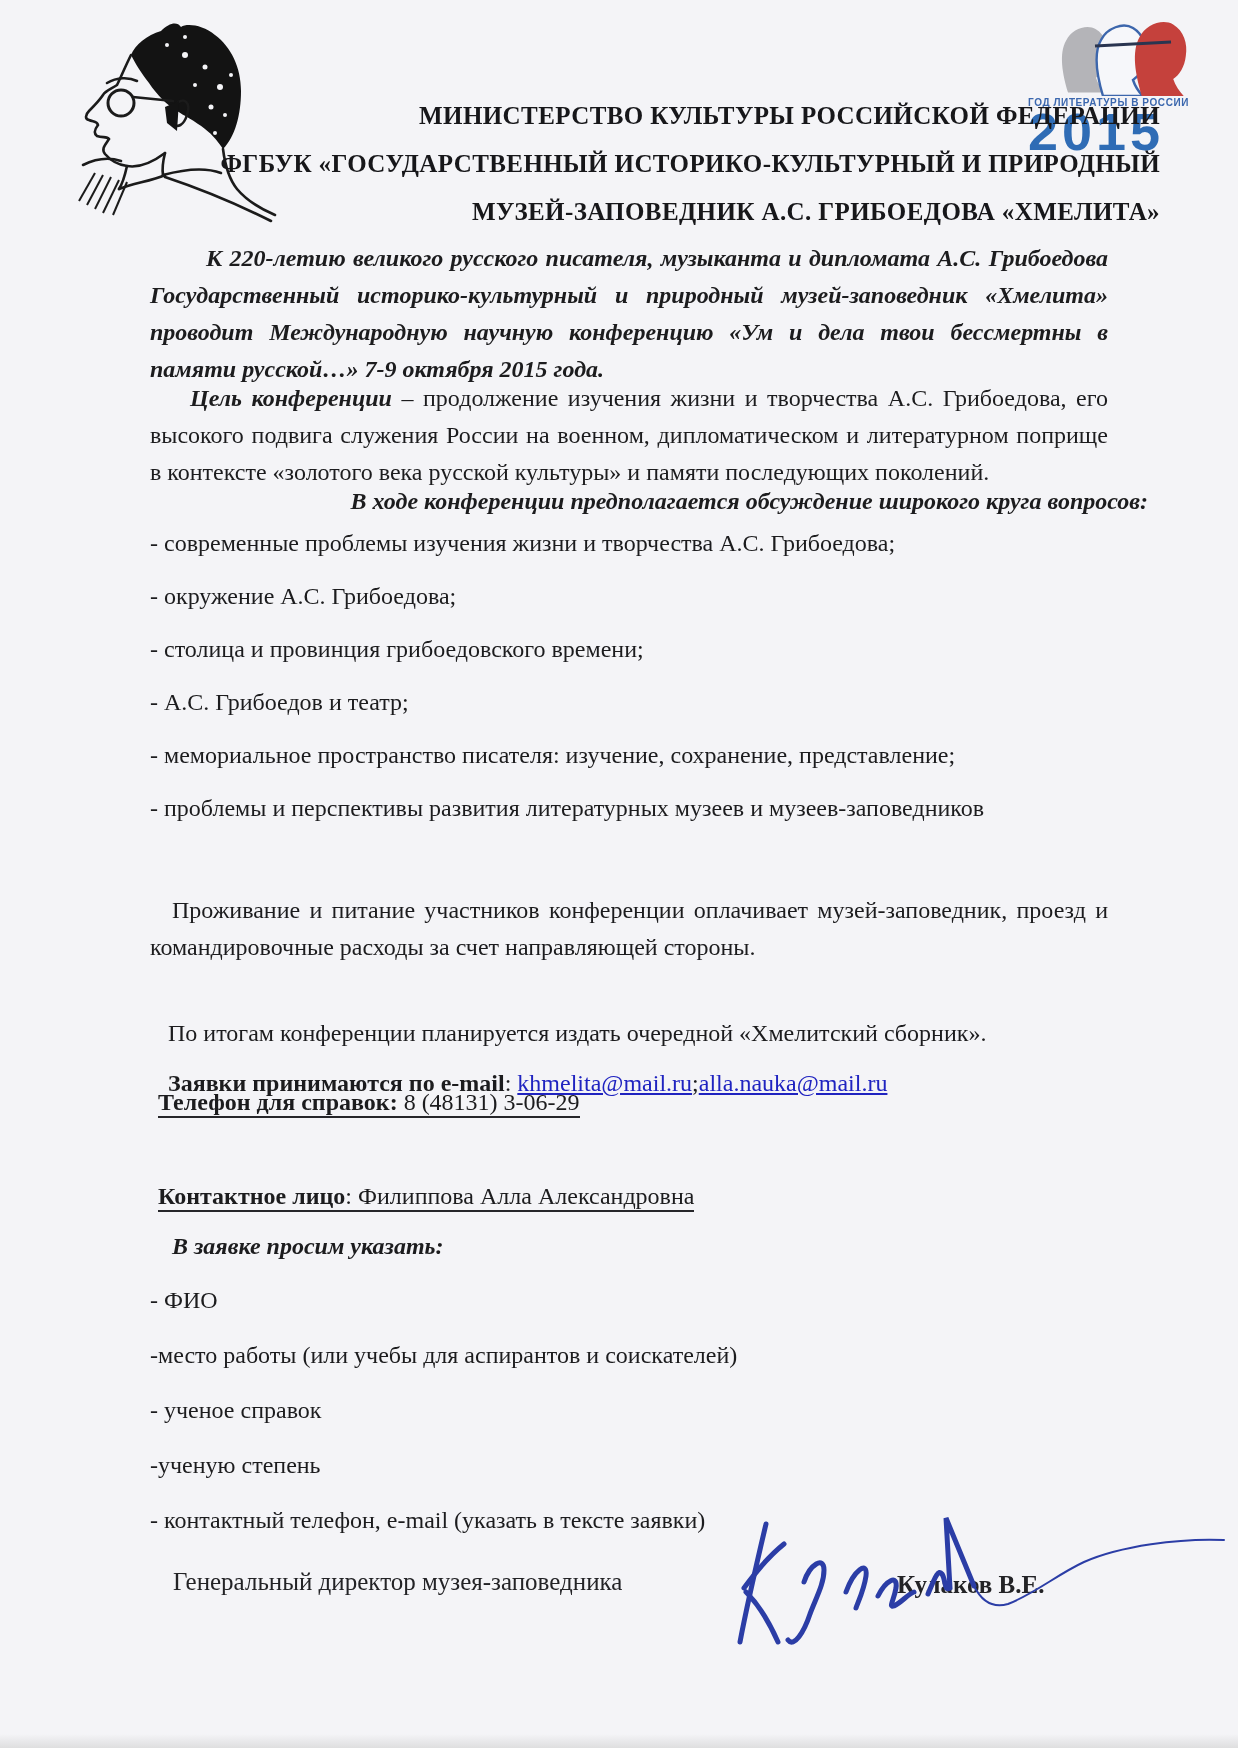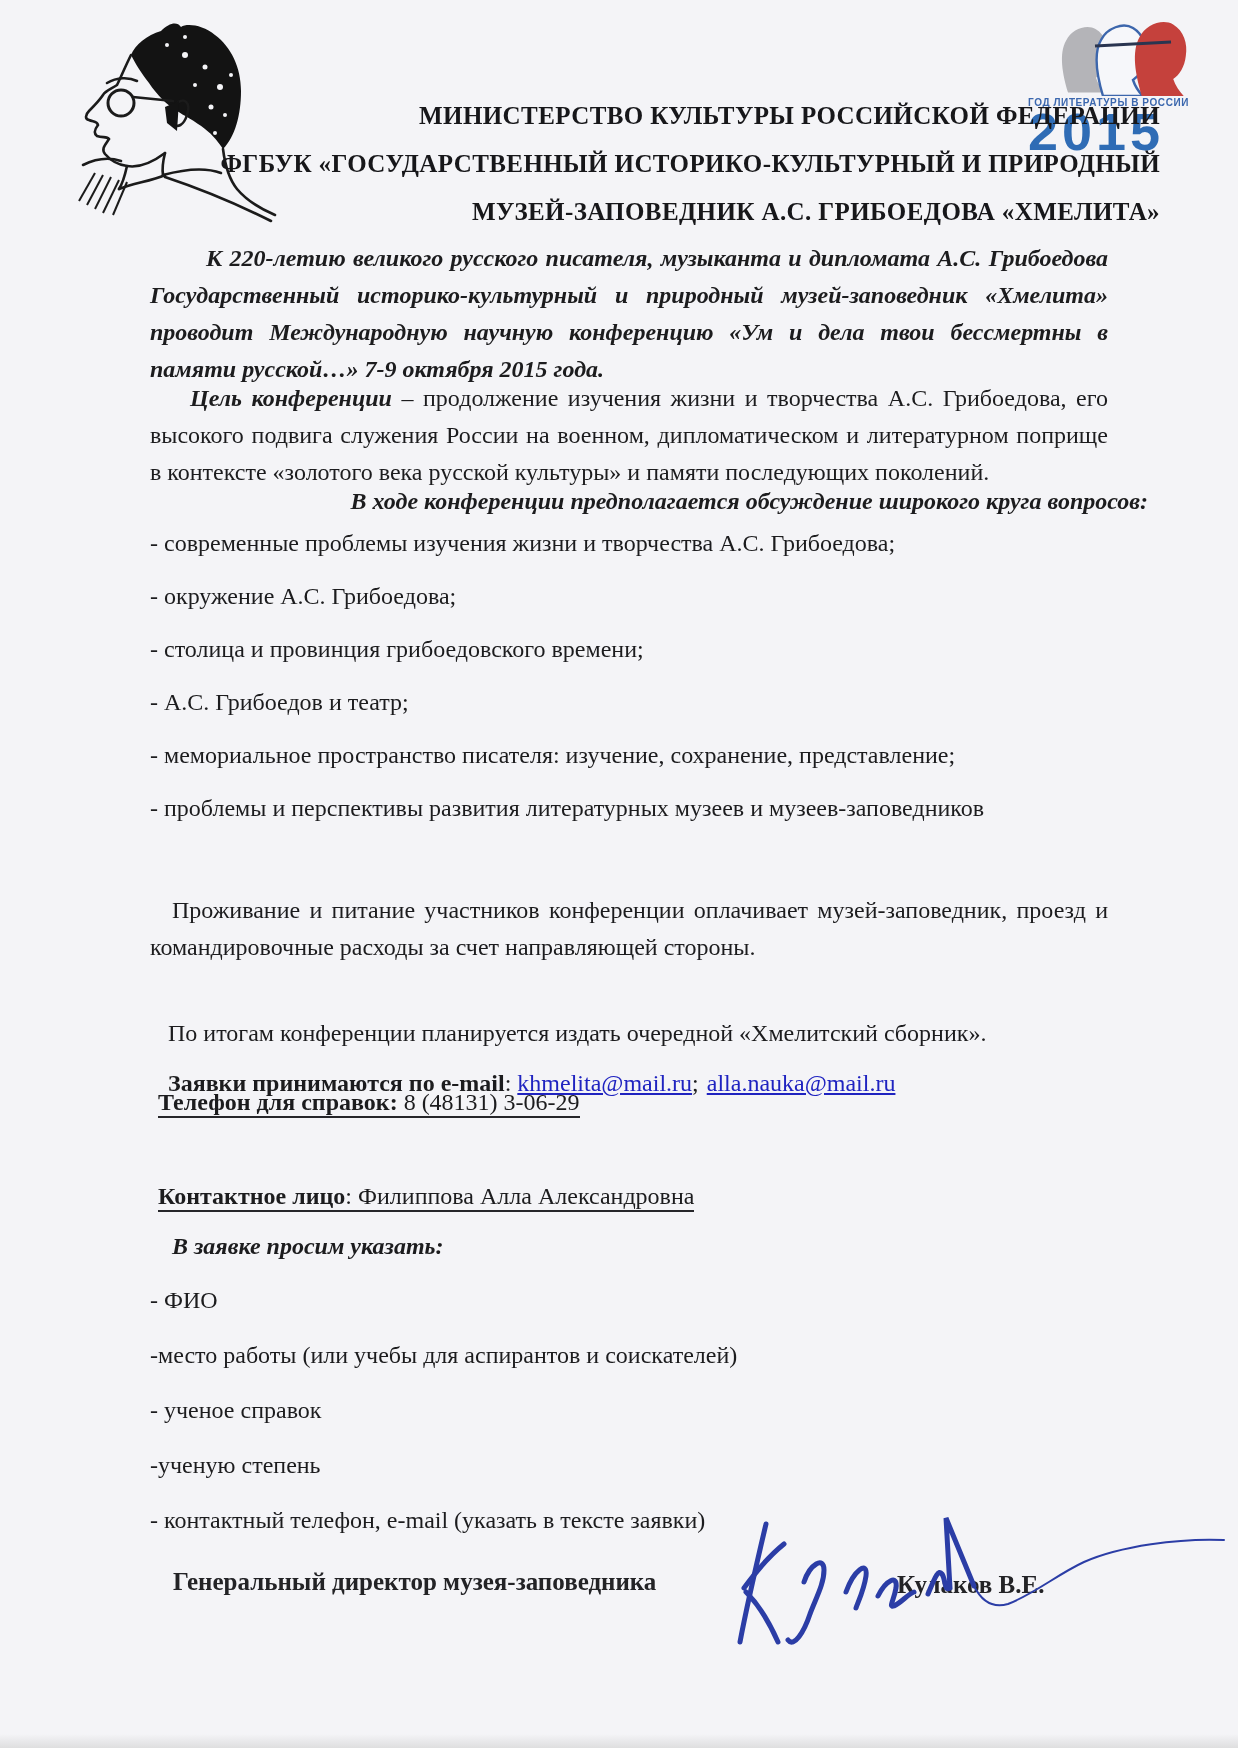--- a/index.html
+++ b/index.html
@@ -49,28 +49,28 @@
   .p-deadline{ top:840px;  padding-left:42px; }
   .p-accom   { top:892px;  text-indent:22px; }
   .p-proceed { top:1015px; padding-left:18px; }
 
   .email-line   { top:1065px; padding-left:18px; }
   .phone-line   { top:1084px; padding-left:8px; }
   .contact-line { top:1178px; padding-left:8px; }
   .b { font-weight:bold; }
   .ul { border-bottom:2px solid #26262a; padding-bottom:1px; }
   a.email-link { color:#1f23c0; text-decoration:underline; cursor:pointer; }
-  a.email-link.second { margin-left:8px; }
+  a.email-link.second { }
 
   .request-head { top:1228px; padding-left:22px; }
   .request-list { top:1282px; }
   .request-list .t-item { margin-bottom:18px; }
 
   
-  .sig-title { position:absolute; left:173px; top:1568px; font-weight:bold; font-size:25px; color:#232326; }
+  .sig-title { position:absolute; left:173px; top:1568px; font-weight:normal; font-size:25px; color:#232326; }
   .sig-name  { position:absolute; left:897px; top:1571px; font-weight:bold; font-size:25px; color:#232326; }
   .sig-ink   { position:absolute; left:728px; top:1496px; width:505px; height:172px; }
 </style>
 </head>
 <body>
 
 <div class="page">
 
   <div class="portrait">
     <svg width="245" height="210" viewBox="0 0 245 210">

